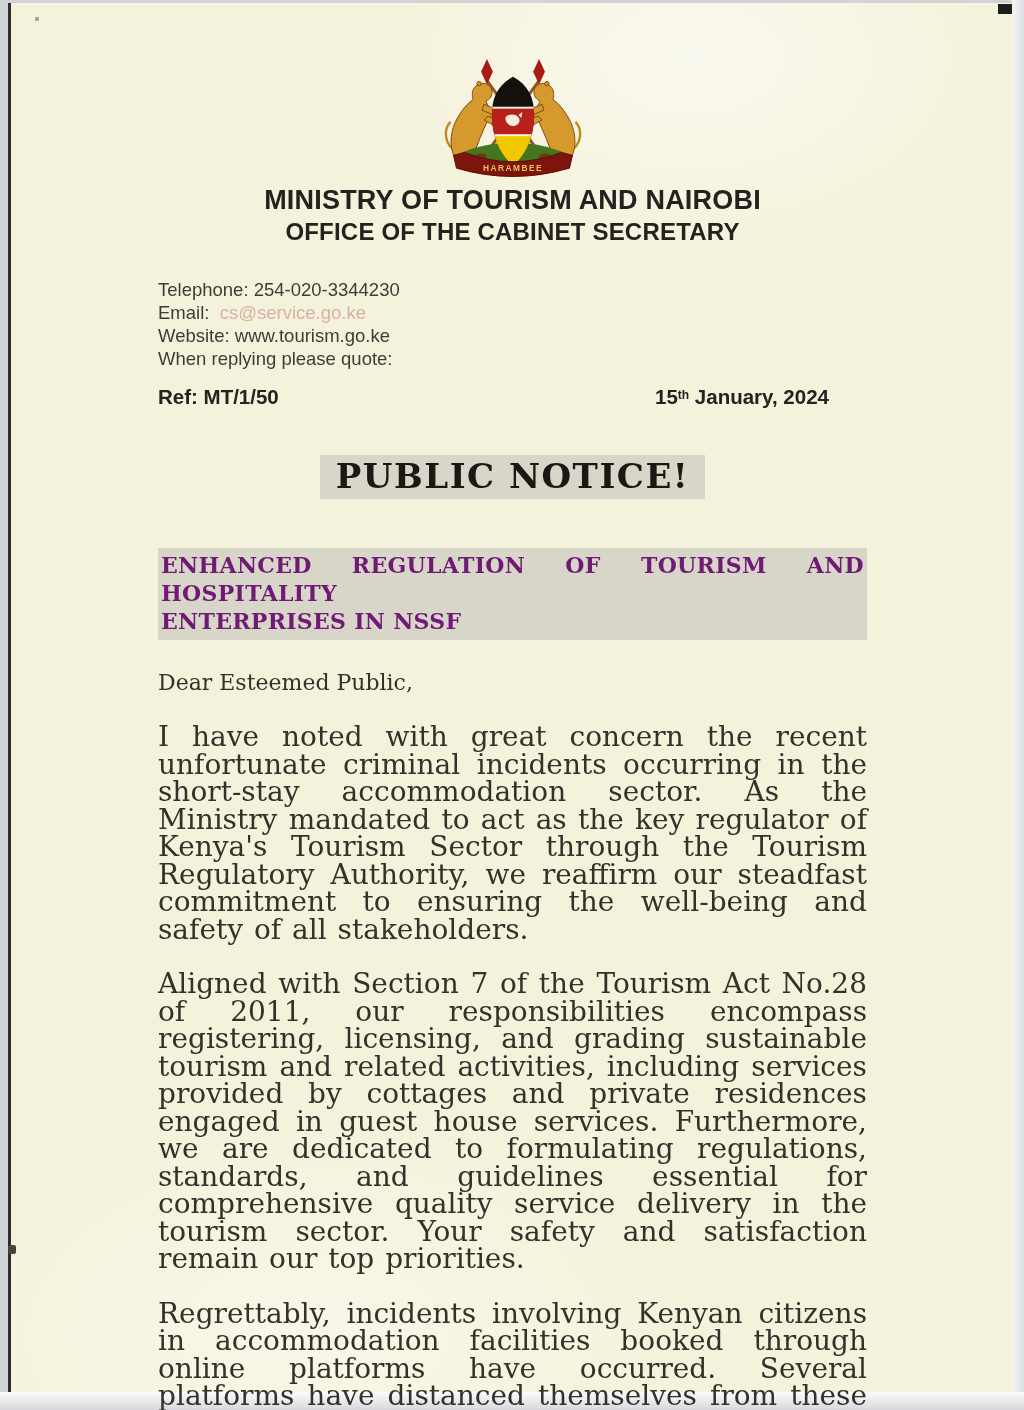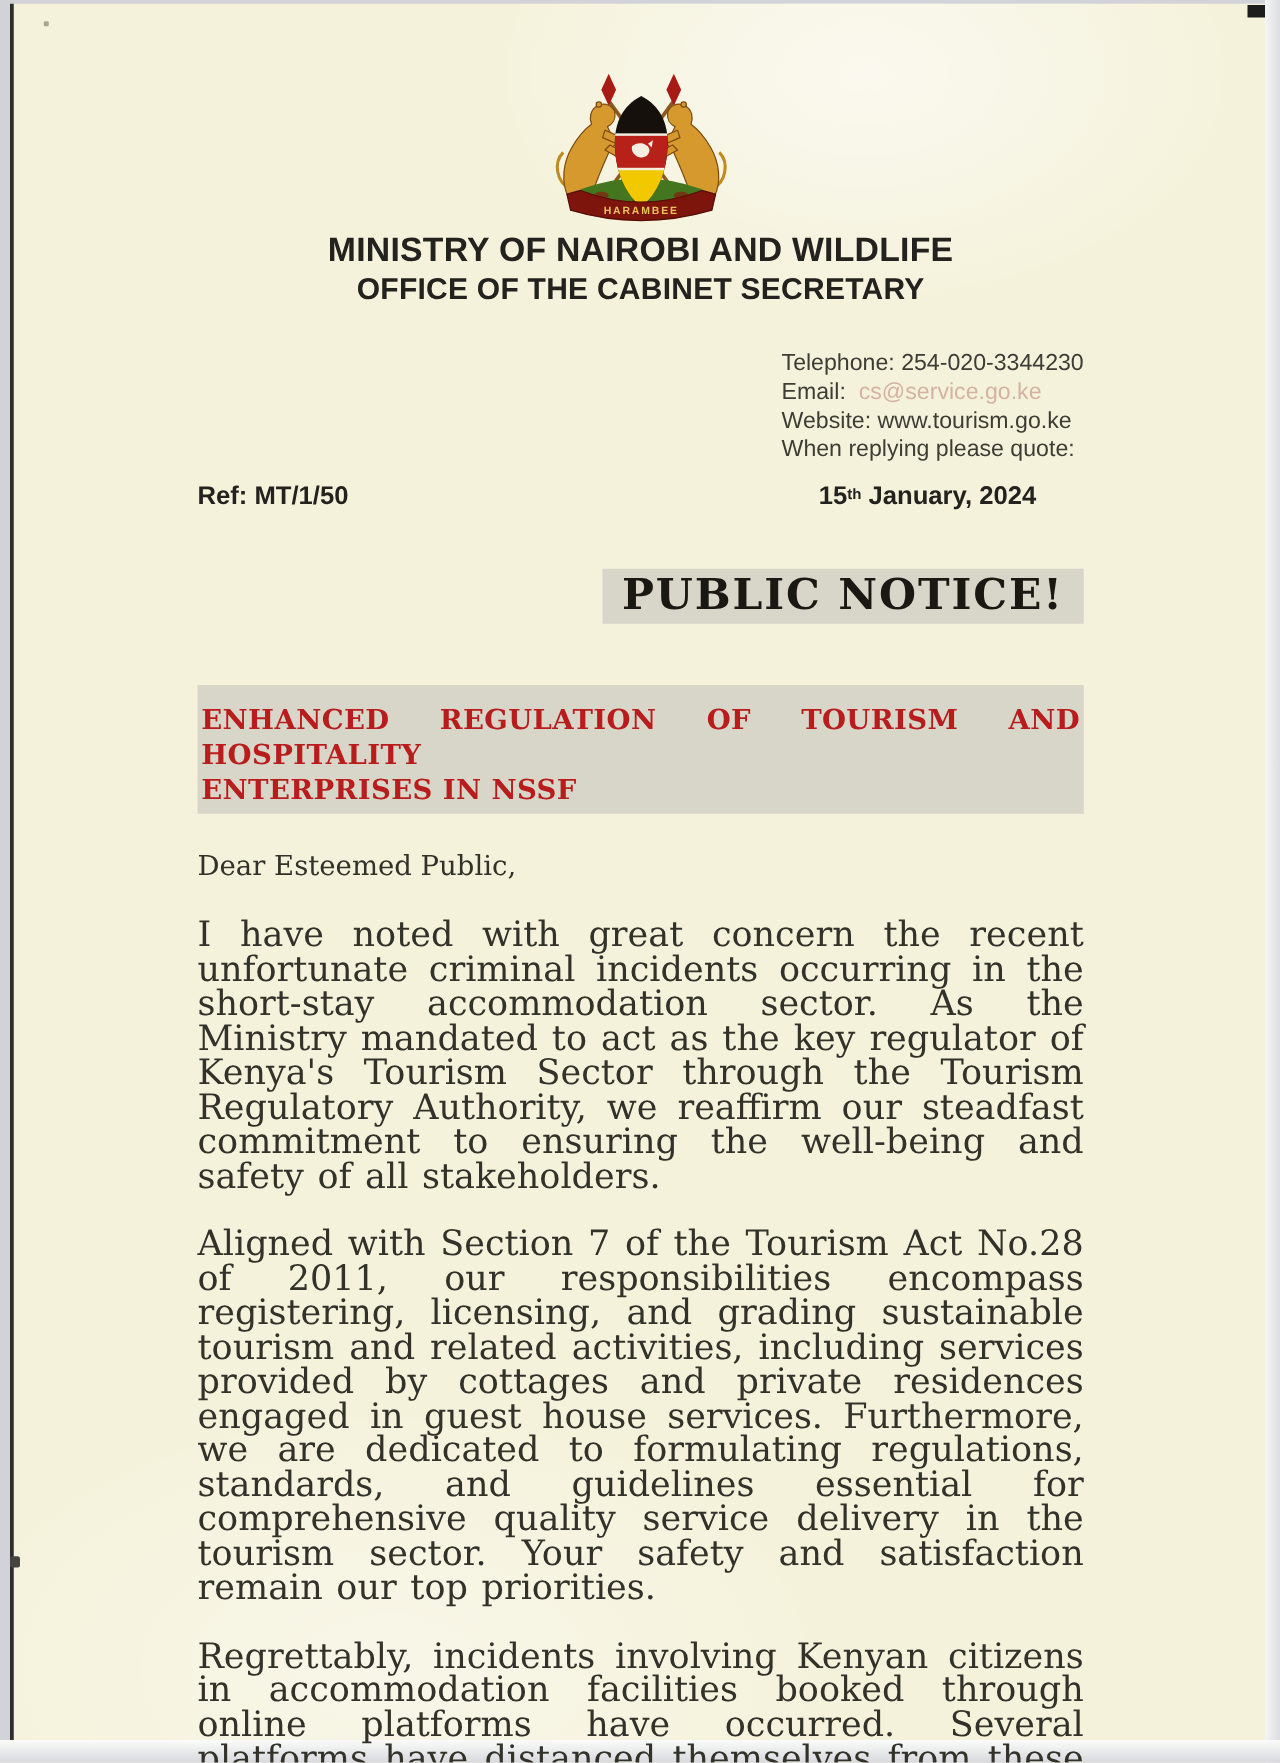--- a/index.html
+++ b/index.html
@@ -38,51 +38,51 @@
   .emblem{display:block;margin:40px auto 0;}
   .ministry{
     margin:4px 0 0;font-size:27px;line-height:30px;font-weight:bold;
     color:#23221e;letter-spacing:0.2px;
   }
   .office{
     margin:3px 0 0;font-size:24px;line-height:27px;font-weight:bold;
     color:#23221e;letter-spacing:0.2px;
   }
   .info-row{
-    display:flex;justify-content:flex-end;
+    display:flex;justify-content:flex-start;
     margin-top:33px;
     font-size:18.5px;line-height:23px;color:#3e3d35;
   }
   .info-col{white-space:nowrap;}
   .info-col.right{width:212px;}
   .email-value{color:#d5b2a2;}
   .bold{font-weight:bold;color:#2a2924;}
   .ref-row{
     display:flex;justify-content:space-between;
     margin-top:15px;
     font-size:20.5px;line-height:23px;font-weight:bold;color:#23221e;
   }
   .ref-row .right{width:212px;}
   .sup{font-size:12px;vertical-align:top;position:relative;top:-1px;}
-  .notice-wrap{margin-top:47px;text-align:right;}
+  .notice-wrap{margin-top:47px;text-align:center;}
   .notice-title{
     display:inline-block;
     background:#d8d5c9;
     padding:1px 16px 3px;
     font-family:"DejaVu Serif", serif;
     font-weight:bold;font-size:34px;line-height:40px;
     letter-spacing:1.5px;color:#191813;
   }
   .subject{
     margin-top:49px;
     background:#d8d5c9;
-    padding:14px 3px 5px 3px;
+    padding:3px 3px 5px 3px;
     font-family:"DejaVu Serif", serif;
     font-weight:bold;font-size:22px;line-height:28px;
-    color:#b91c1c;letter-spacing:0.3px;
+    color:#701a75;letter-spacing:0.3px;
   }
   .subject-line1{text-align:justify;text-align-last:justify;}
   .salutation{
     margin:29px 0 0;
     font-family:"DejaVu Serif", serif;
     font-size:22px;line-height:27px;color:#33322a;
   }
   .body-par{
     margin:27px 0 0;
     font-family:"DejaVu Serif", serif;
@@ -150,21 +150,21 @@
             <path d="M80,63 C84,59 92,60 94,65 C95,69 91,73 86,72 C82,71 79,67 80,63 Z" fill="#f4ede0" clip-path="url(#shieldClip)"></path>
             <path d="M93,61 L97,58 L96,64 Z" fill="#f4ede0" clip-path="url(#shieldClip)"></path>
           </g>
 
           <g>
             <path d="M27,102 L38,99 Q87,118 137,99 L148,102 L145,115 Q87,132 30,115 Z" fill="#7d150d" stroke="#560d07" stroke-width="1"></path>
             <text x="87.5" y="118" text-anchor="middle" font-family="Liberation Sans, sans-serif" font-size="8.5" font-weight="bold" letter-spacing="1.5" fill="#e9c25a">HARAMBEE</text>
           </g>
         </svg>
 
-        <h1 class="ministry">MINISTRY OF NAIROBI AND WILDLIFE</h1>
+        <h1 class="ministry">MINISTRY OF TOURISM AND NAIROBI</h1>
         <h2 class="office">OFFICE OF THE CABINET SECRETARY</h2>
       </div>
 
       <div class="info-row">
         <div class="info-col left">
           <div>Telephone: 254-020-3344230</div>
           <div><span class="bold" style="font-weight:normal;color:#3e3d35;">Email:</span>&nbsp;&nbsp;<span class="email-value">cs@service.go.ke</span></div>
           <div>Website: www.tourism.go.ke</div>
           <div>When replying please quote:</div>
         </div>

